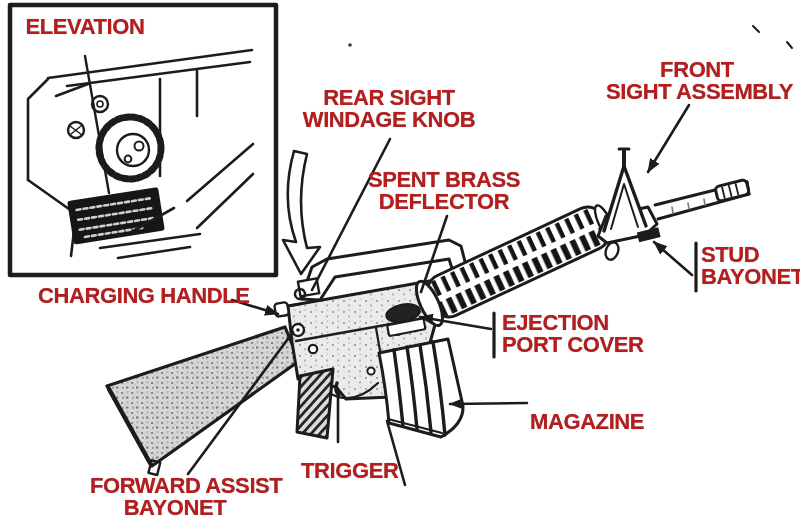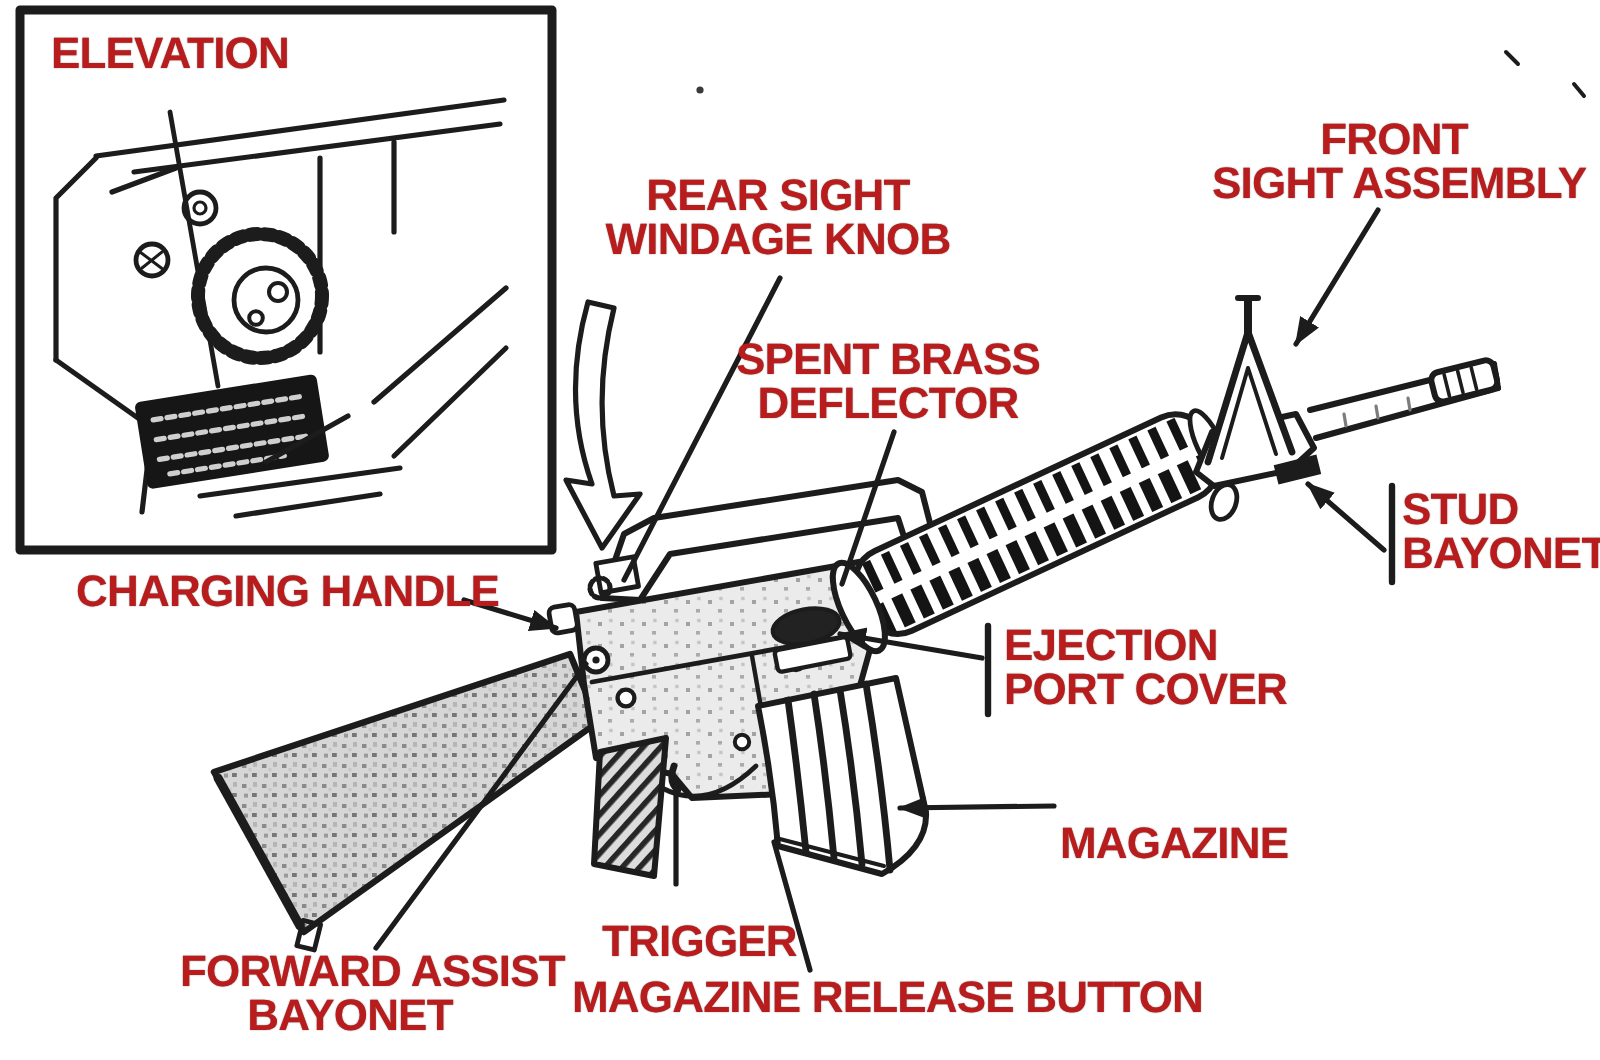--- a/index.html
+++ b/index.html
@@ -229,15 +229,14 @@
 
 <div class="lbl" style="left:530px;top:390px;margin-top:21px;">MAGAZINE</div>
 
 <div class="lbl" style="left:285px;top:460px;margin-left:16px;">TRIGGER</div>
 
 <div class="lbl ctr" style="left:90px;top:475px;width:170px;">
   <span>FORWARD ASSIST</span>
   <span>BAYONET</span>
 </div>
 
-<div class="lbl" style="left:286px;top:488px;">MAGAZINE RELEASE BUTTON</div>
 
 </div>
 
 </body></html>

